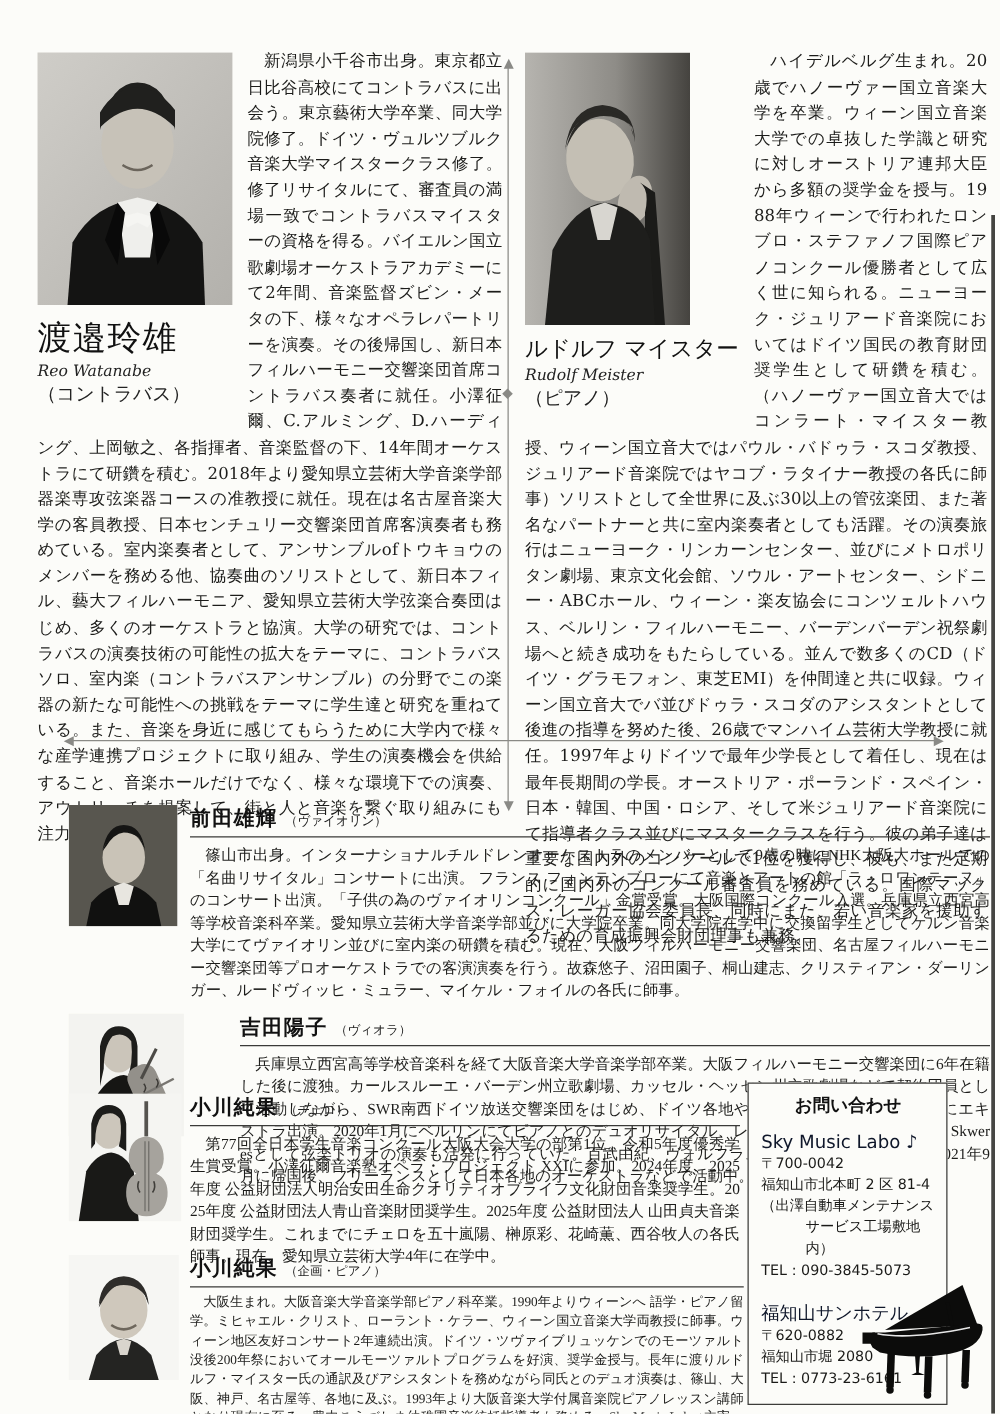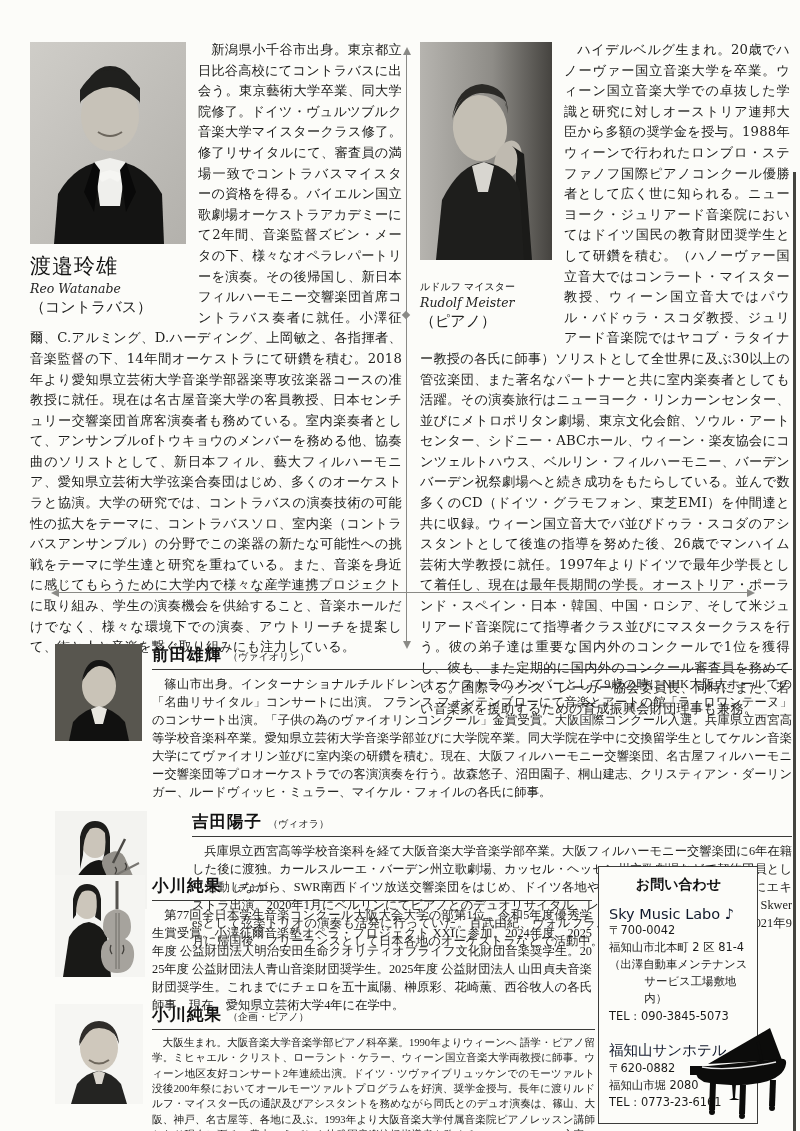--- a/index.html
+++ b/index.html
@@ -10,22 +10,22 @@
   }
   
   .top-profile{position:absolute;top:40px;}
   #watanabe-section{left:30px;width:372px;}
   #meister-section{left:420px;width:370px;}
   .float-box{float:left;margin:2px 12px 4px 0;}
   .portrait{background:#d6d4d0;overflow:hidden;}
   .portrait svg{display:block;}
   #photo-watanabe{width:156px;height:202px;}
   #photo-meister{width:132px;height:218px;}
-  .jp-name{font-size:21px;letter-spacing:1px;margin-top:8px;color:#111;}
-  .jp-name.small{font-size:10px;letter-spacing:0;margin-top:20px;}
+  .jp-name{font-size:27px;letter-spacing:1px;margin-top:8px;color:#111;}
+  .jp-name.small{font-size:18px;letter-spacing:0;margin-top:7px;}
   .romaji{font-style:italic;font-size:12.5px;margin-top:1px;color:#222;}
   .role{font-size:15px;margin-top:2px;color:#222;}
   .bio{
     margin:0;font-size:13.2px;line-height:1.56;text-align:justify;
     text-indent:1em;word-break:break-all;letter-spacing:0.2px;
   }
   
   .profile-row{position:absolute;left:55px;display:flex;font-family:Liberation Serif, serif;}
   .photo-col{flex:0 0 97px;}
   .small-photo{background:#eee;}

